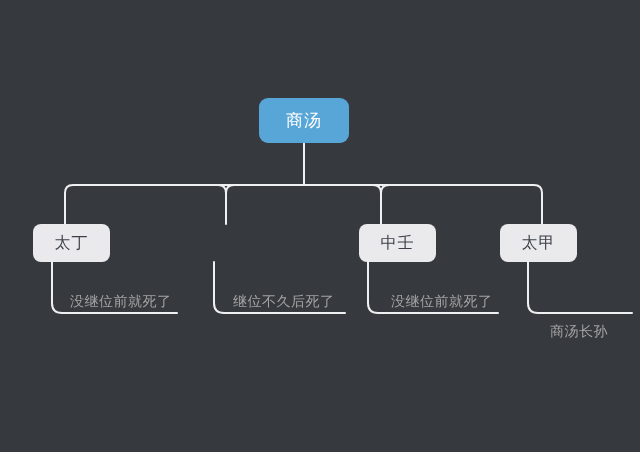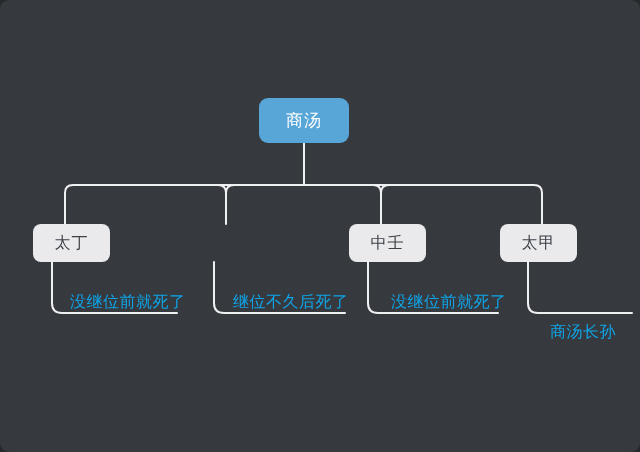--- a/index.html
+++ b/index.html
@@ -6,22 +6,21 @@
     margin: 0;
     padding: 0;
     background: #26282c;
   }
   .stage {
     position: relative;
     width: 640px;
     height: 452px;
     background: #36393e;
     overflow: hidden;
-    font-family: Liberation Serif, serif;
-    border-radius: 9px;
+    font-family: Liberation Mono, monospace;
   }
   .stage svg.wires {
     position: absolute;
     left: 0;
     top: 0;
     width: 640px;
     height: 452px;
   }
   .node {
     position: absolute;
@@ -47,29 +46,29 @@
     top: 224px;
     width: 77px;
     height: 38px;
     background: #eaeaec;
     color: #3d4147;
     font-size: 16px;
     border-radius: 8px;
   }
   #child-0 { left: 33px;  }
   #child-1 { left: 194px; }
-  #child-2 { left: 349px; }
+  #child-2 { left: 359px; }
   #child-3 { left: 500px; }
   .note {
     position: absolute;
     top: 292px;
     height: 20px;
     line-height: 20px;
-    color: #0ea5e9;
-    font-size: 16px;
+    color: #a3a3a3;
+    font-size: 14px;
     white-space: nowrap;
     letter-spacing: 0.5px;
   }
   #note-0 { left: 70px;  }
   #note-1 { left: 233px; }
   #note-2 { left: 391px; }
   #note-3 { left: 550px; margin-top: 30px; }
 </style>
 </head>
 <body>

